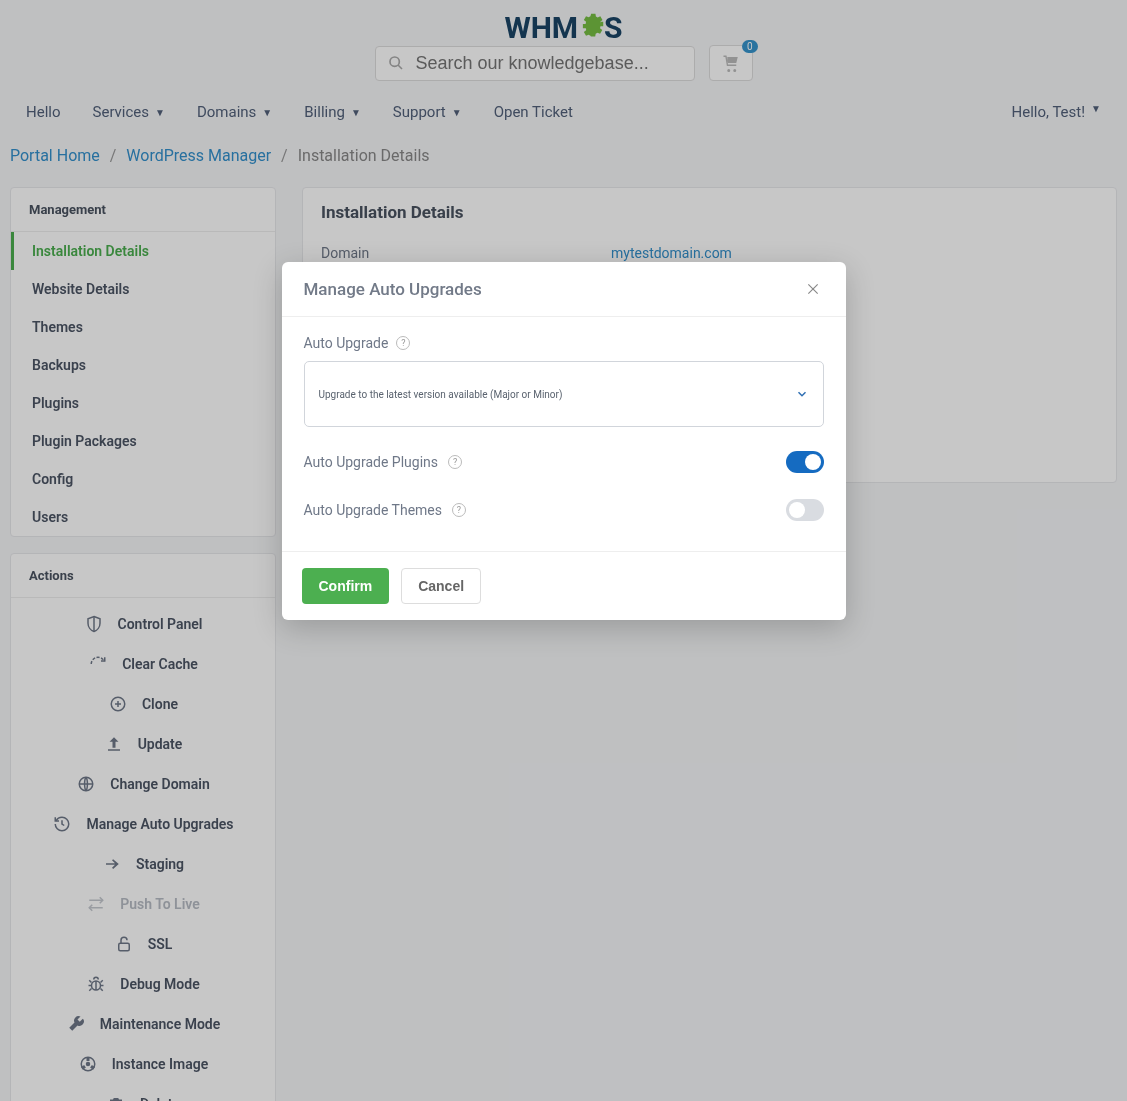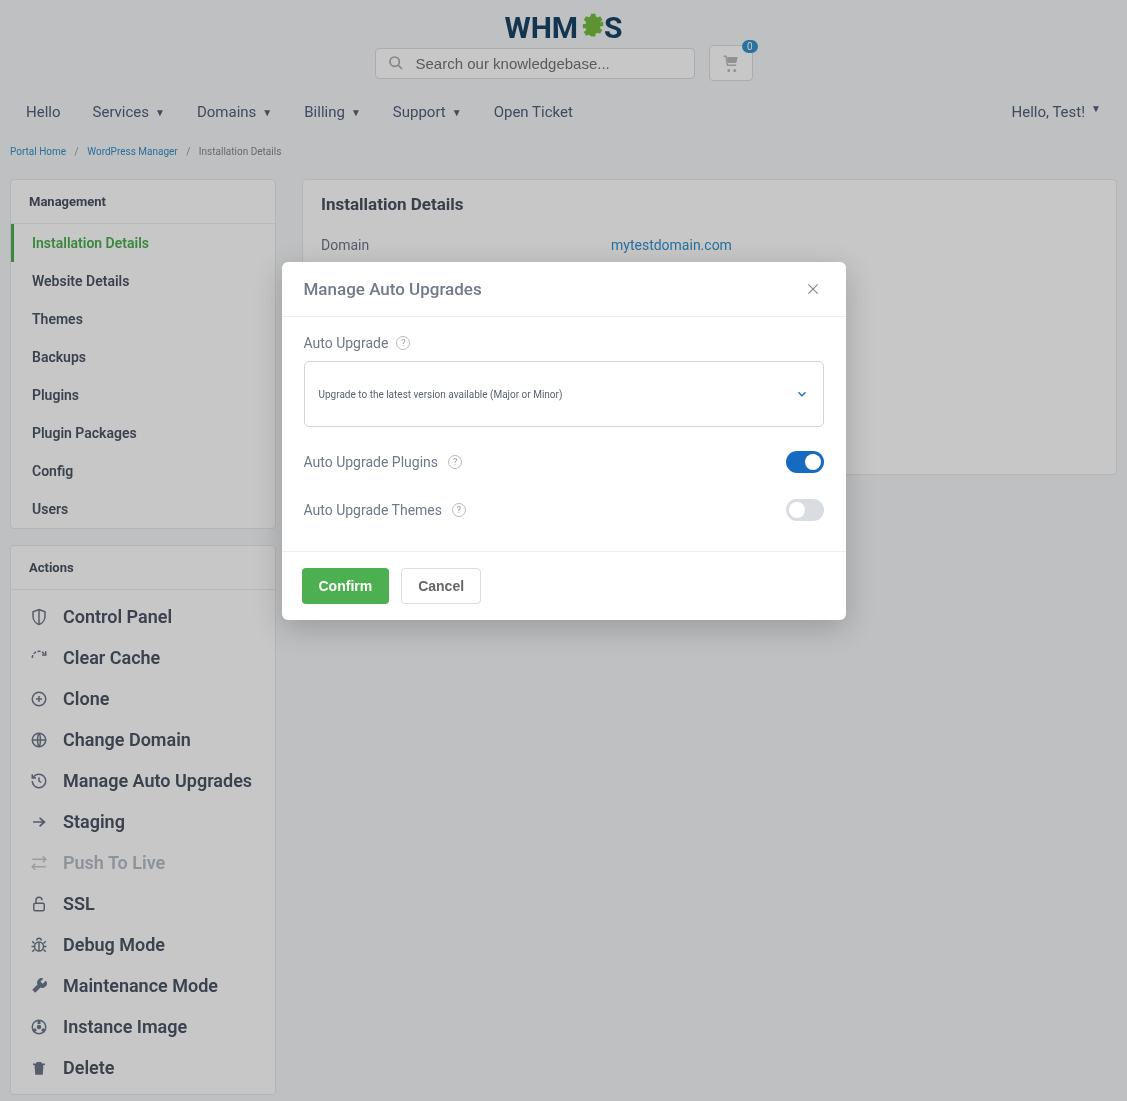--- a/index.html
+++ b/index.html
@@ -2,46 +2,46 @@
 <html><head>
 <meta charset="utf-8">
 <style>
 * { box-sizing: border-box; margin: 0; padding: 0; }
 body { font-family: -apple-system, BlinkMacSystemFont, "Segoe UI", Roboto, Arial, sans-serif; background: #f5f6f8; color: #5f6877; font-size: 14px; width: 1127px; height: 1101px; position: relative; overflow: hidden; }
 
 .header-top { display: flex; align-items: center; justify-content: space-between; padding: 10px 10px; flex-direction: column; }
 .logo { color: #1a4566; font-size: 30px; font-weight: 700; letter-spacing: 0; }
 .header-right { display: flex; align-items: center; gap: 14px; }
 .search-wrap { display: flex; align-items: center; background: #fff; border: 1px solid #ddd; border-radius: 4px; padding: 6px 12px; width: 320px; }
-.search-wrap input { border: none; outline: none; font-size: 15px; color: #888; flex: 1; background: transparent; }
+.search-wrap input { border: none; outline: none; font-size: 18px; color: #888; flex: 1; background: transparent; }
 .cart-btn { border: 1px solid #ddd; border-radius: 4px; padding: 8px 12px; position: relative; background: #fff; }
 .cart-badge { position: absolute; top: -6px; right: -6px; background: #3694cc; color: #fff; border-radius: 10px; font-size: 10px; padding: 1px 5px; min-width: 15px; text-align: center; }
 
 .navbar { display: flex; align-items: center; justify-content: space-between; padding: 0 10px; border-bottom: 1px solid transparent; }
 .nav-left { display: flex; gap: 0; }
 .nav-item { padding: 12px 16px; color: #52617a; font-size: 15px; cursor: pointer; display: flex; align-items: center; gap: 6px; }
 .nav-right { padding: 12px 16px; color: #52617a; font-size: 15px; display: flex; align-items: flex-start; gap: 6px; cursor: pointer; }
 .caret { font-size: 10px; }
 
-.breadcrumb { padding: 12px 10px; font-size: 10px; color: #888; }
+.breadcrumb { padding: 12px 10px; font-size: 16px; color: #888; }
 .breadcrumb a { color: #3390cc; text-decoration: none; }
 .breadcrumb .sep { margin: 0 6px; color: #999; }
 
 .main-grid { display: flex; gap: 26px; padding: 10px; align-items: flex-start; }
 .left-col { width: 266px; display: flex; flex-direction: column; gap: 16px; }
 .right-col { flex: 1; }
 
 .panel { background: #fff; border: 1px solid #e7e8eb; border-radius: 4px; }
 .panel-header { padding: 14px 18px; font-size: 13px; font-weight: 700; color: #4a5360; border-bottom: 1px solid #eee; }
 .sidebar-list { list-style: none; }
 .sidebar-list li { padding: 11px 18px; font-size: 14px; font-weight: 600; color: #4c5565; cursor: pointer; border-left: 3px solid transparent; }
 .sidebar-list li.active { color: #4bae4f; border-left-color: #4bae4f; }
 
 .actions-list { list-style: none; padding: 6px 0; }
-.actions-list li { padding: 10px 18px; display: flex; align-items: center; gap: 14px; cursor: pointer; color: #4c5565; font-weight: 600; font-size: 18px; }
+.actions-list li { padding: 10px 18px; display: flex; align-items: center; gap: 14px; cursor: pointer; color: #4c5565; font-weight: 600; font-size: 14px; justify-content: center; }
 .actions-list li.disabled { color: #b7bcc4; cursor: default; }
 .actions-list li .icon { width: 20px; height: 20px; display: flex; align-items: center; justify-content: center; color: #6f7888; }
 .actions-list li.disabled .icon { color: #c4c8cf; }
 
 .detail-panel { background: #fff; border: 1px solid #e7e8eb; border-radius: 4px; }
 .detail-header { padding: 14px 18px; font-size: 17px; font-weight: 700; color: #4a5360; }
 .detail-body { padding: 0 18px 20px; }
 .detail-row { display: flex; padding: 9px 0; font-size: 14px; }
 .detail-label { width: 290px; color: #6f7888; }
 .detail-value { color: #6f7888; }
@@ -187,20 +187,28 @@
               <svg width="18" height="18" viewBox="0 0 24 24" fill="none" stroke="currentColor" stroke-width="2">
                 <circle cx="12" cy="12" r="9"></circle>
                 <line x1="12" y1="8" x2="12" y2="16"></line>
                 <line x1="8" y1="12" x2="16" y2="12"></line>
               </svg>
             </span>
             <span>Clone</span>
           </li>
           <li>
             <span class="icon">
+              <svg width="18" height="18" viewBox="0 0 24 24" fill="currentColor">
+                <path d="M12 3l6 6h-4v8h-4v-8H6l6-6zM4 19h16v2H4z"></path>
+              </svg>
+            </span>
+            <span>Update</span>
+          </li>
+          <li>
+            <span class="icon">
               <svg width="18" height="18" viewBox="0 0 24 24" fill="none" stroke="currentColor" stroke-width="2">
                 <circle cx="12" cy="12" r="9"></circle>
                 <path d="M3 12h18M12 3c2.5 3 2.5 15 0 18M12 3c-2.5 3-2.5 15 0 18"></path>
               </svg>
             </span>
             <span>Change Domain</span>
           </li>
           <li>
             <span class="icon">
               <svg width="18" height="18" viewBox="0 0 24 24" fill="none" stroke="currentColor" stroke-width="2">

